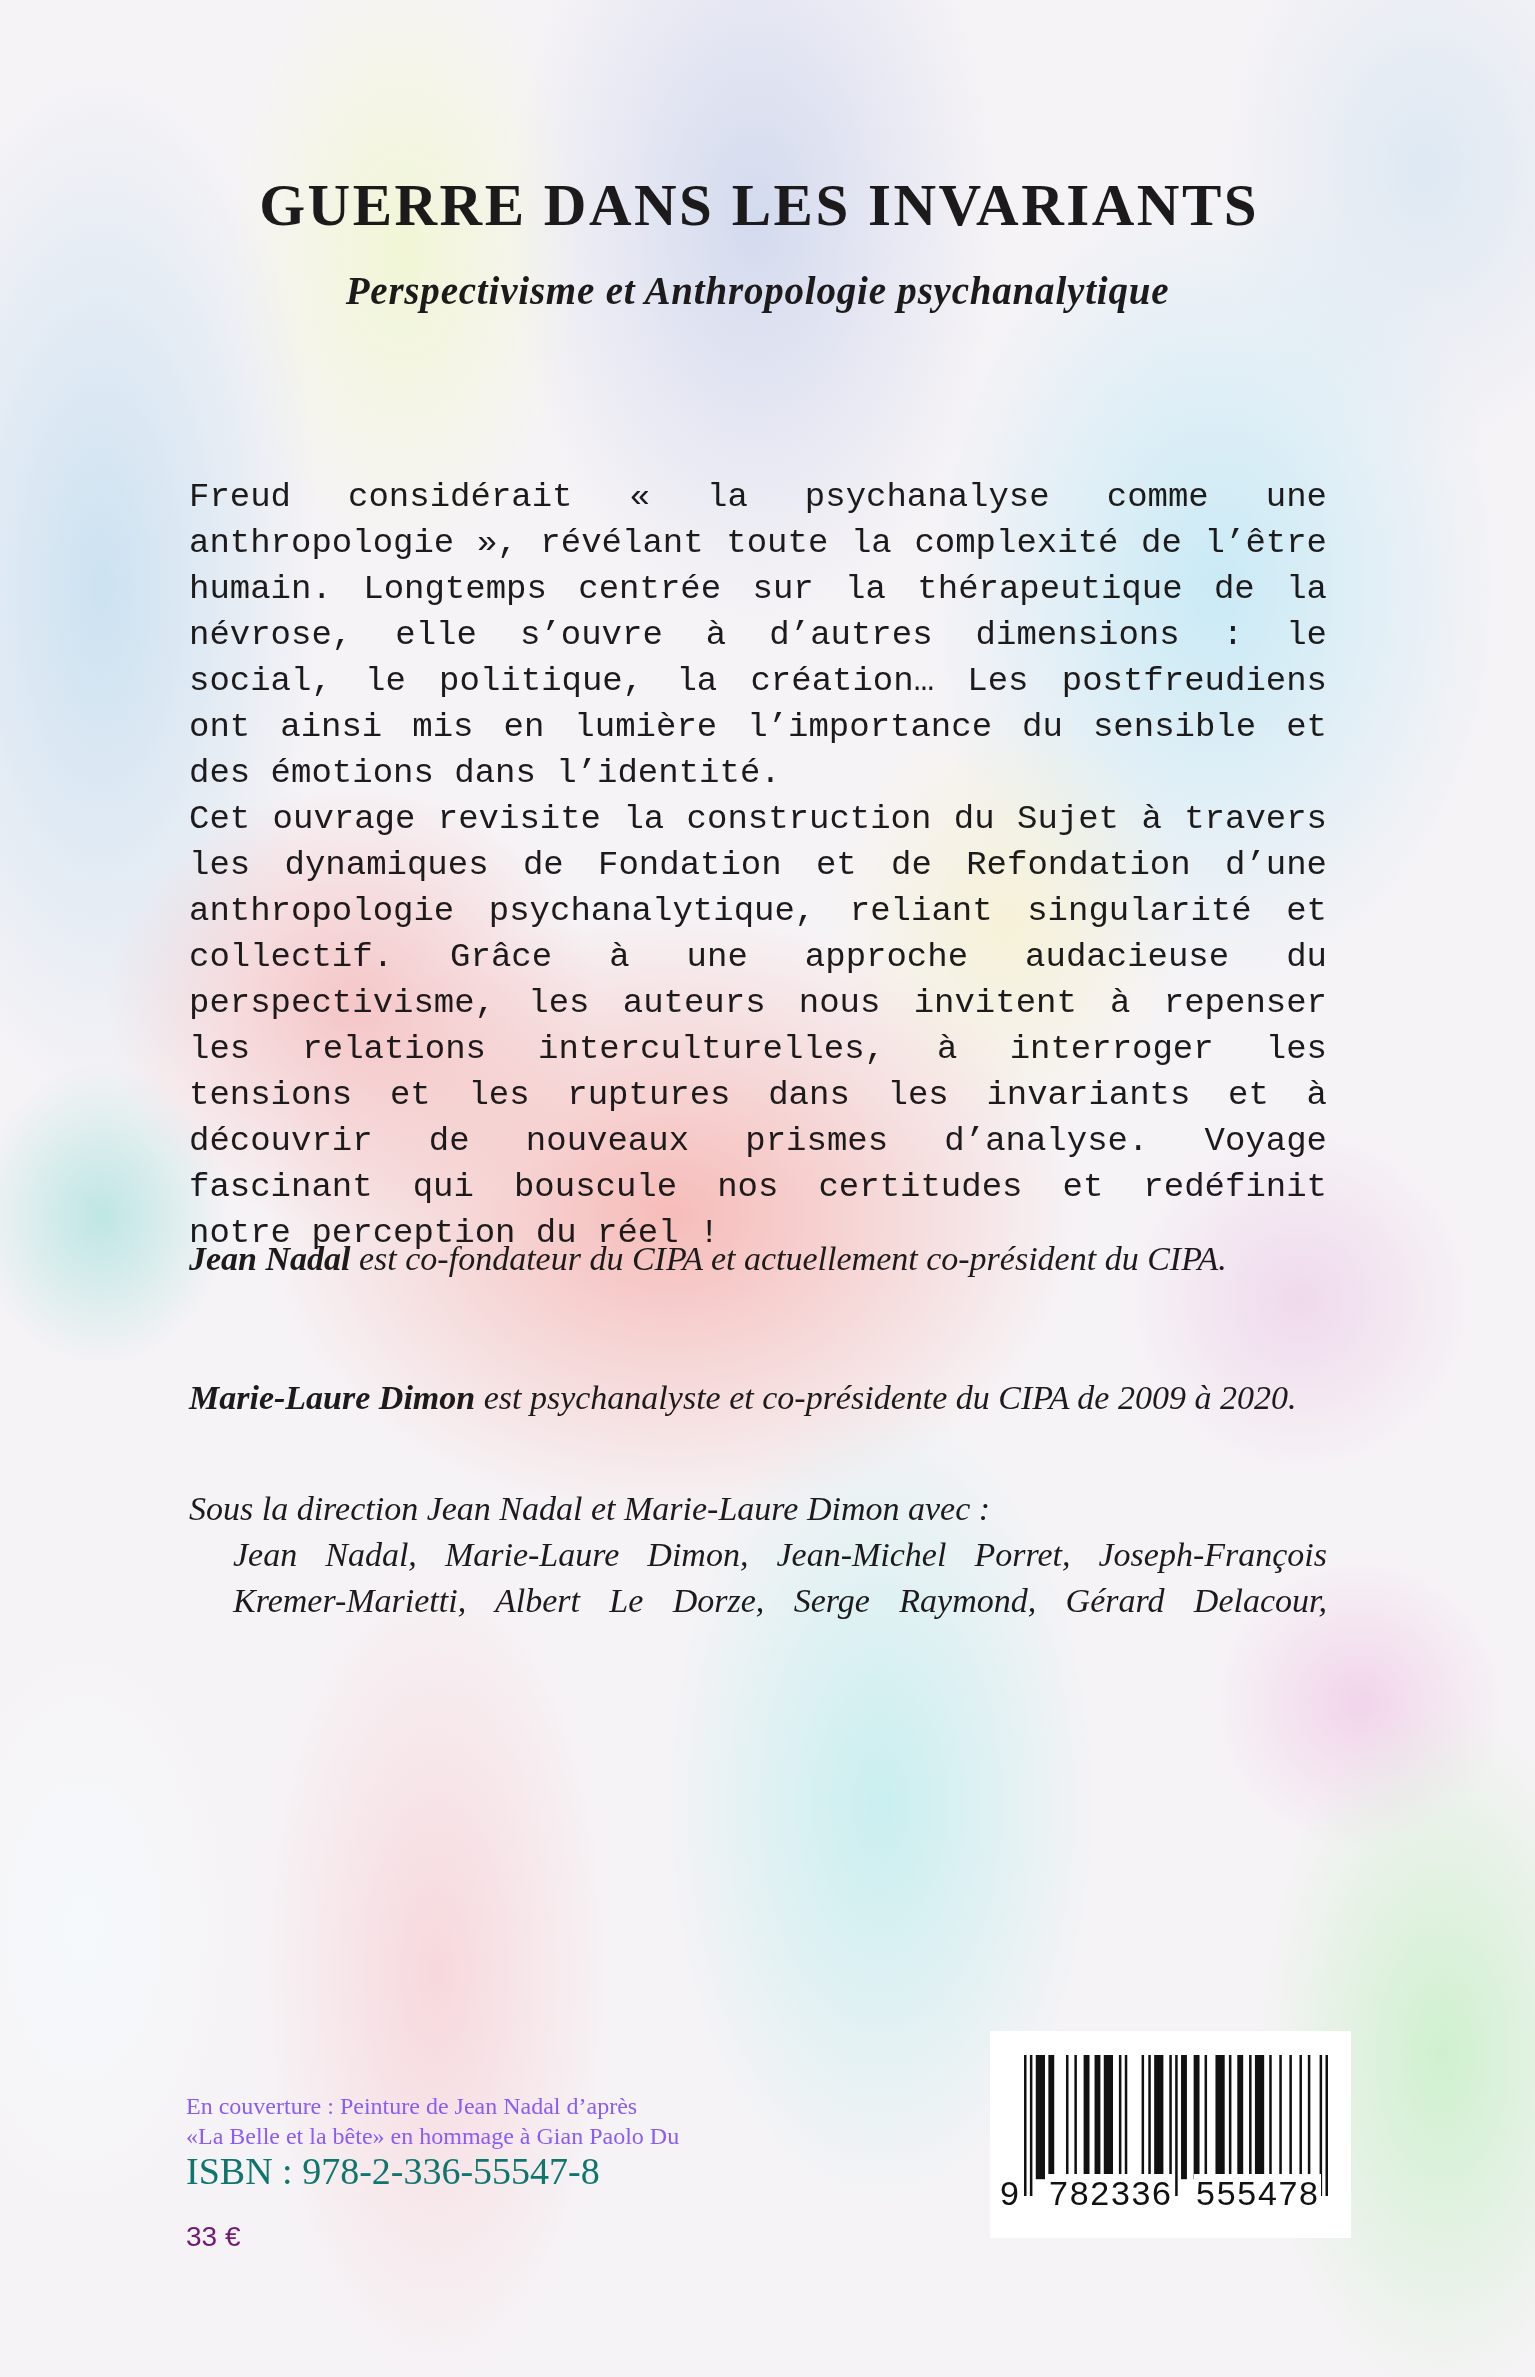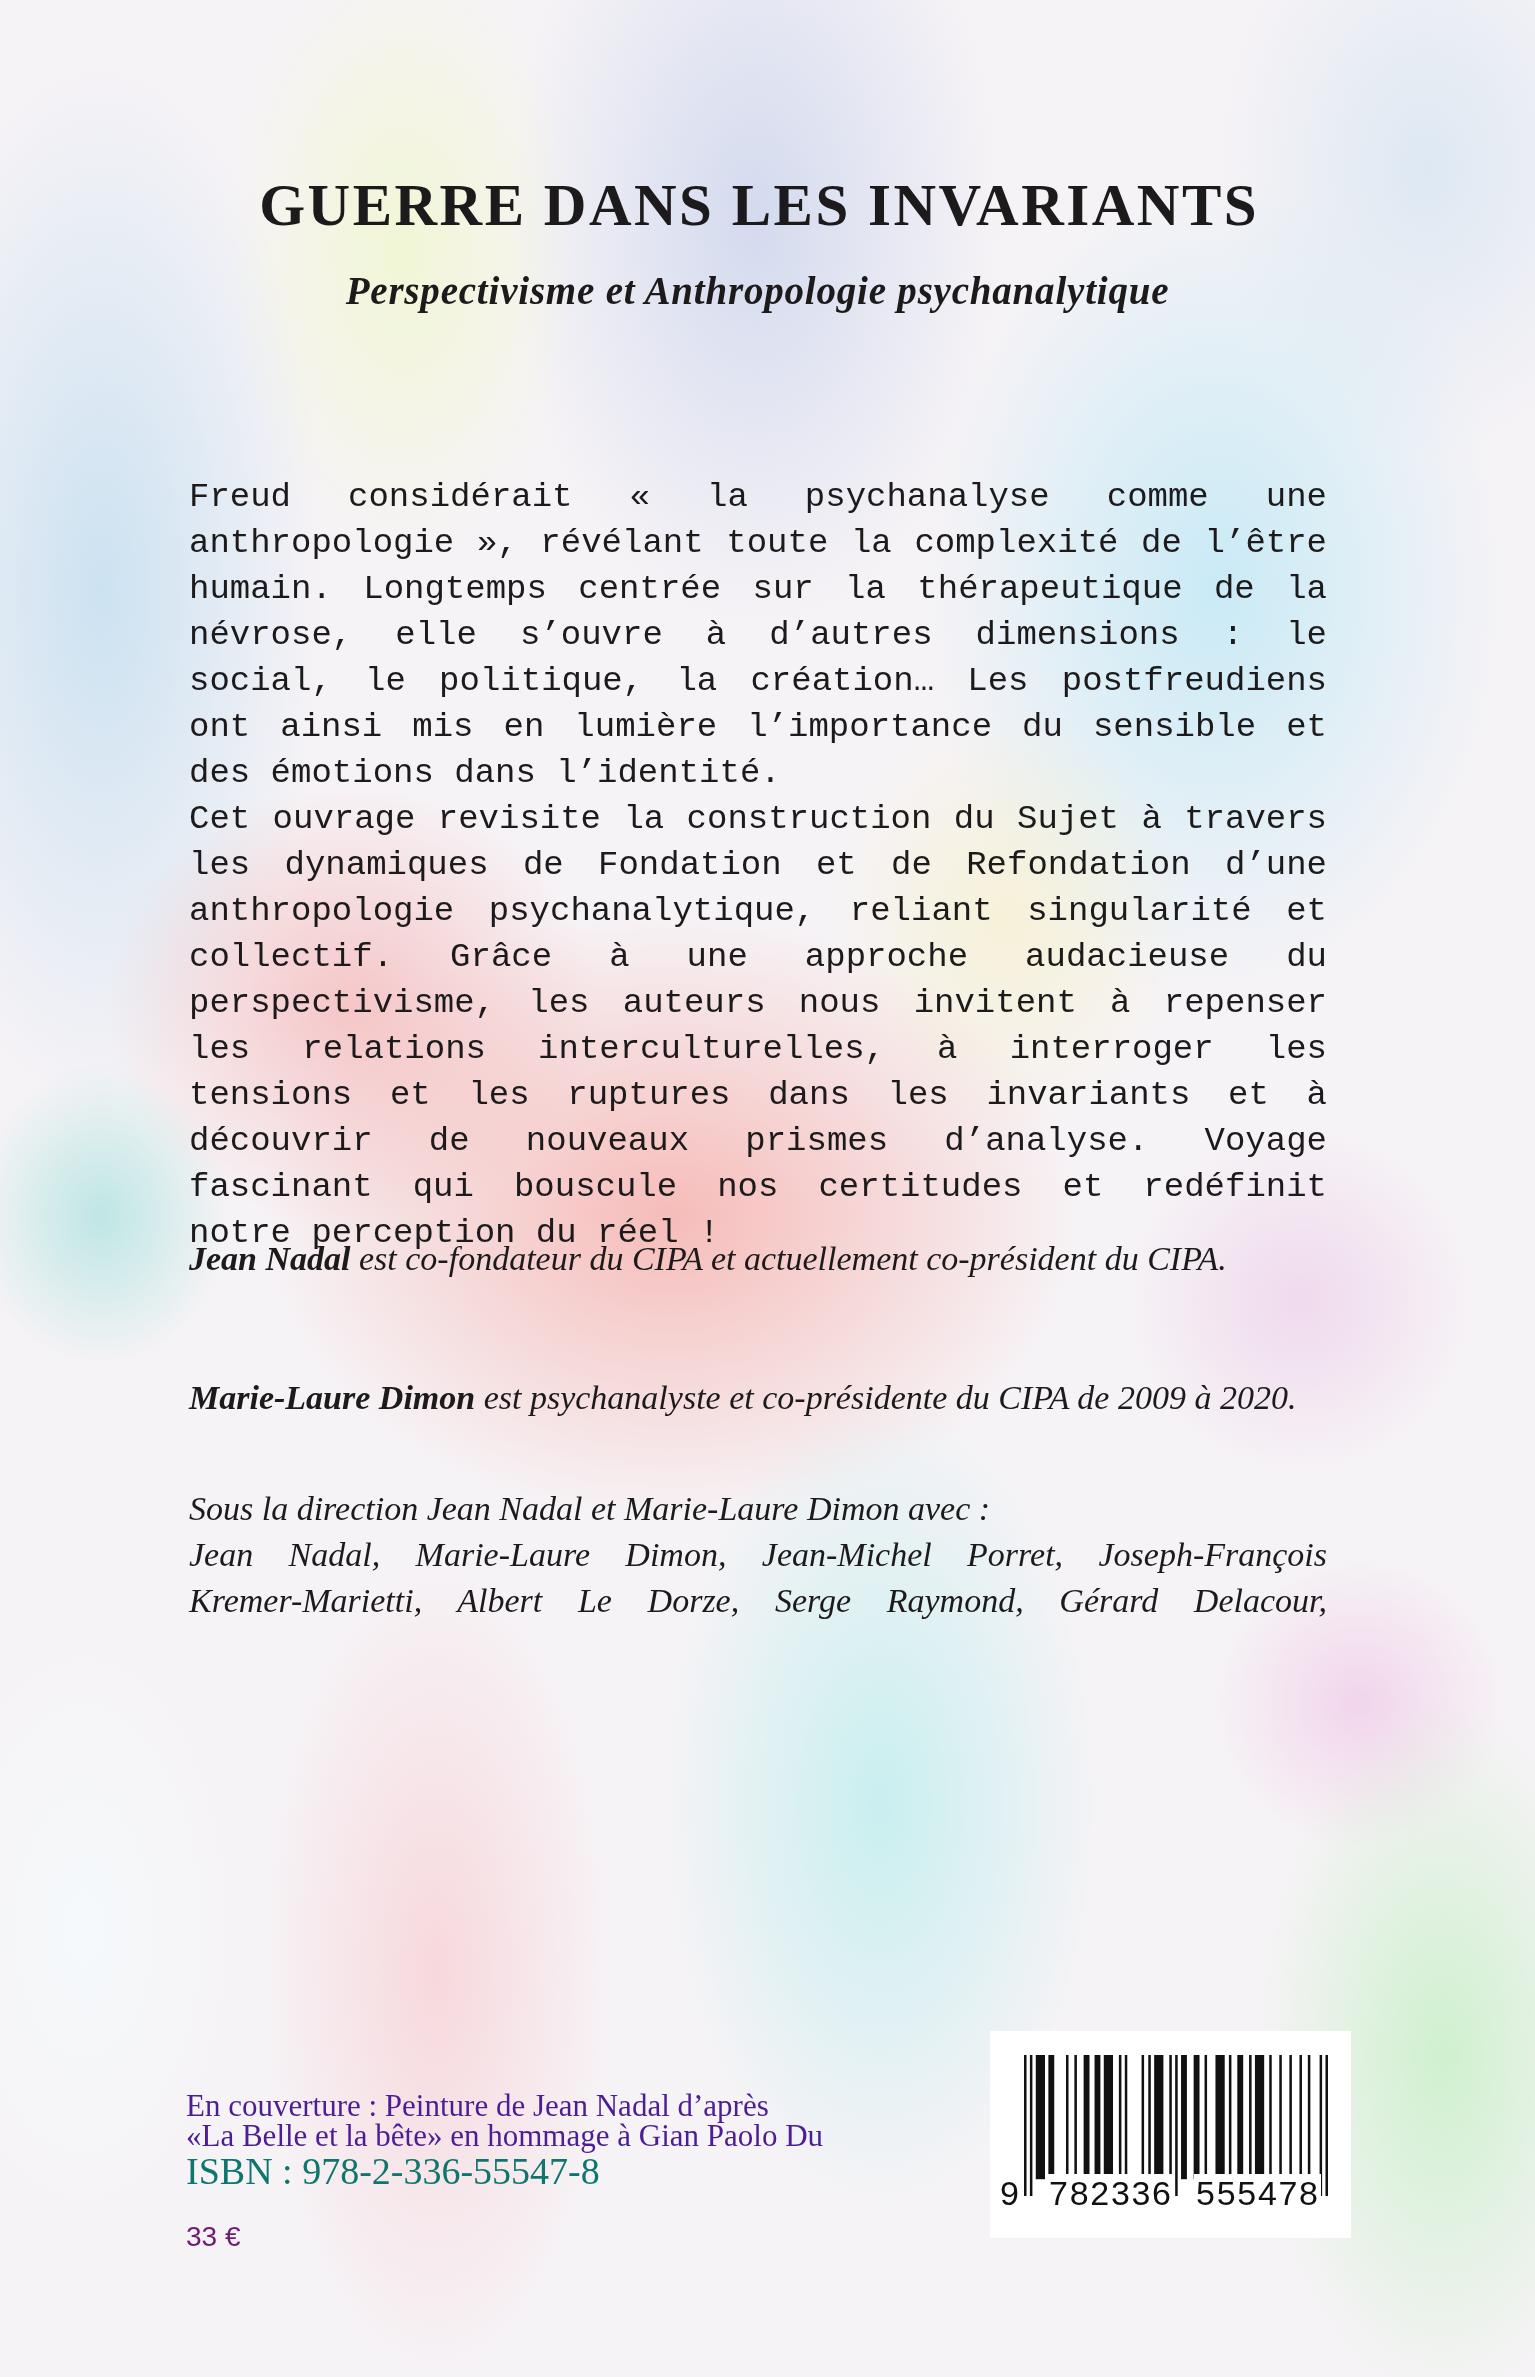--- a/index.html
+++ b/index.html
@@ -54,25 +54,25 @@
     font-size:34px; line-height:46px; font-style:italic; text-align:justify;margin-top:25px;
   }
   .bio b { font-weight:bold; }
   .bio1 { top:1211px; }
   .bio2 { top:1350px; }
   .direction {
     position:absolute; left:189px; width:1138px; top:1486px;
     font-size:34px; line-height:46px; font-style:italic; text-align:justify;font-family:Liberation Serif, serif;
   }
   .direction div { white-space:nowrap; }
-  .direction .j { text-align:justify; text-align-last:justify; white-space:normal; }
+  .direction .j { text-align:justify; text-align-last:justify; white-space:normal;margin-left:44px; }
 
   .credits {
     position:absolute; left:186px; top:2091px;
-    font-size:31px; line-height:30px; color:#4c1d95;
+    font-size:24px; line-height:30px; color:#8b5cf6;
   }
   .isbn {
     position:absolute; left:186px; top:2150px;
     font-size:38px; line-height:42px; color:#0f766e;
   }
   .price {
     position:absolute; left:186px; top:2215px;
     font-size:28px; line-height:44px; color:#701a75;
     font-family:"Liberation Sans", "DejaVu Sans", sans-serif; font-weight:normal;
   }

